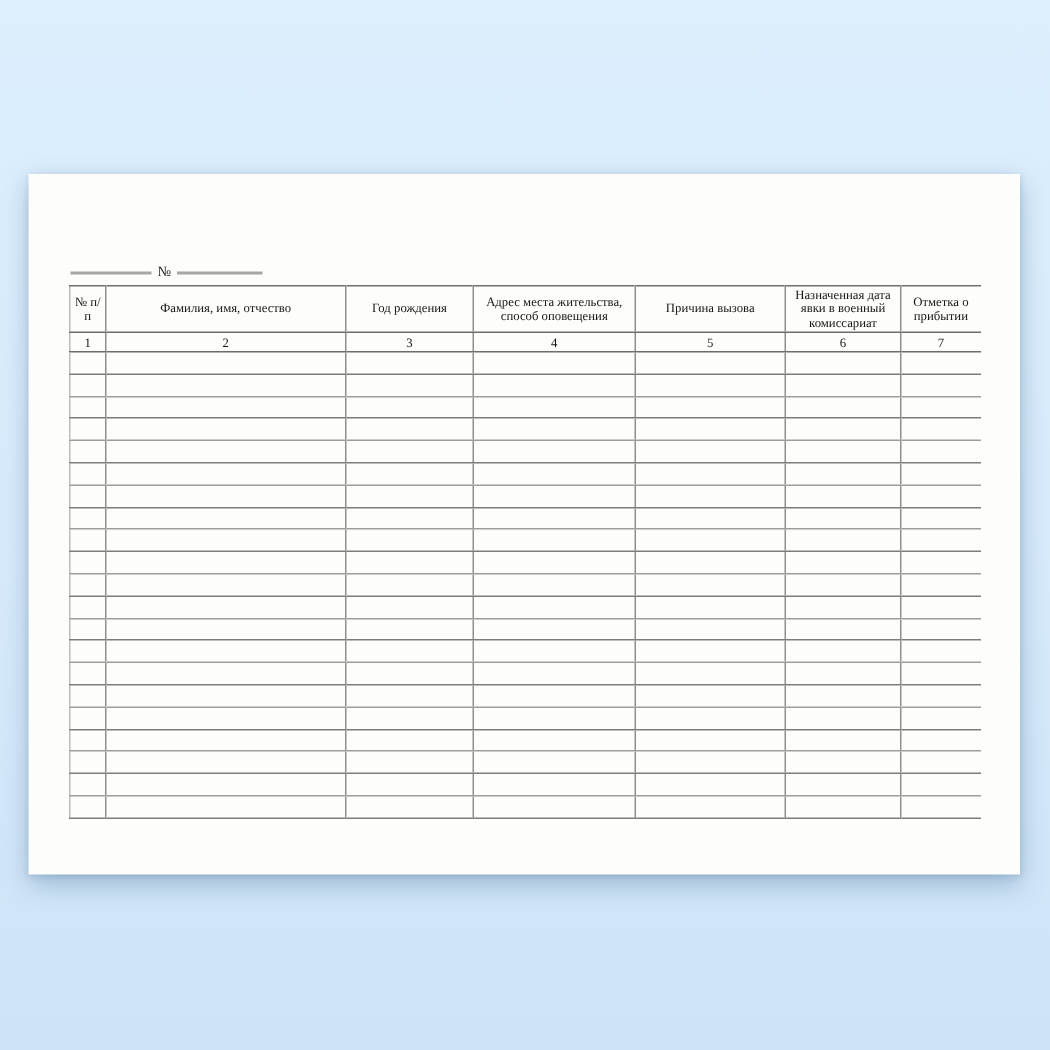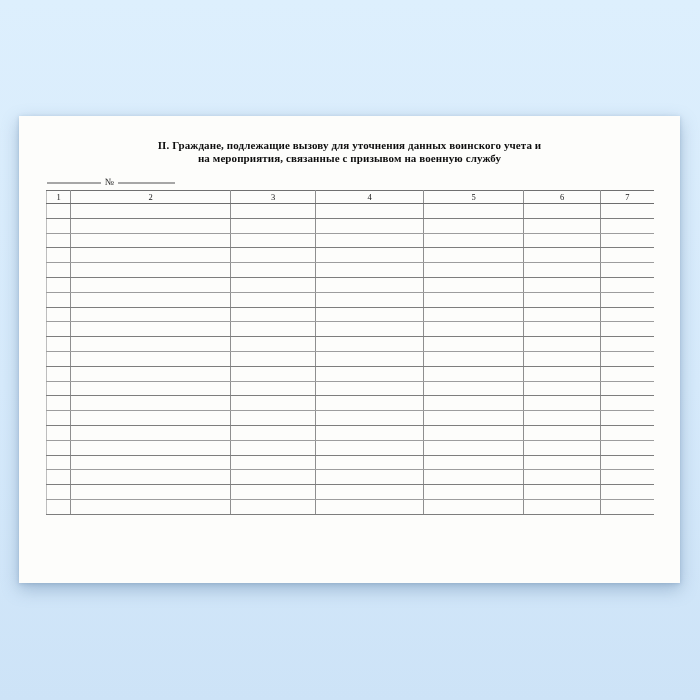--- a/index.html
+++ b/index.html
@@ -48,38 +48,43 @@
   }
   .roster tbody td{height:13.8px;border-bottom:1.4px solid #7d7d7d;}
   .roster tbody tr:nth-child(even) td{border-bottom-color:#9d9d9d;}
 </style>
 </head>
 <body>
 
 <div class="scene">
   <div class="page">
 
-    <div class="title">
-      <div>II. Граждане, подлежащие вызову для уточнения данных воинского учета и</div>
-      <div>на мероприятия, связанные с призывом на военную службу</div>
-    </div>
 
     <div class="number-line"><span class="blank blank-1"></span><span>№</span><span class="blank blank-2"></span></div>
 
     <table class="roster">
       <colgroup>
         <col style="width:24px">
           <col style="width:160px">
           <col style="width:85px">
         <col style="width:108px">
           <col style="width:100px">
           <col style="width:77px">
         <col style="width:53px">
       </colgroup>
       <thead>
+        <tr>
+          <th>№ п/п</th>
+          <th>Фамилия, имя, отчество</th>
+          <th>Год рождения</th>
+          <th>Адрес места жительства, способ оповещения</th>
+          <th>Причина вызова</th>
+          <th>Назначенная дата явки в военный комиссариат</th>
+          <th>Отметка о прибытии</th>
+        </tr>
         <tr class="nums">
           <td>1</td>
           <td>2</td>
           <td>3</td>
           <td>4</td>
           <td>5</td>
           <td>6</td>
           <td>7</td>
         </tr>
       </thead>

